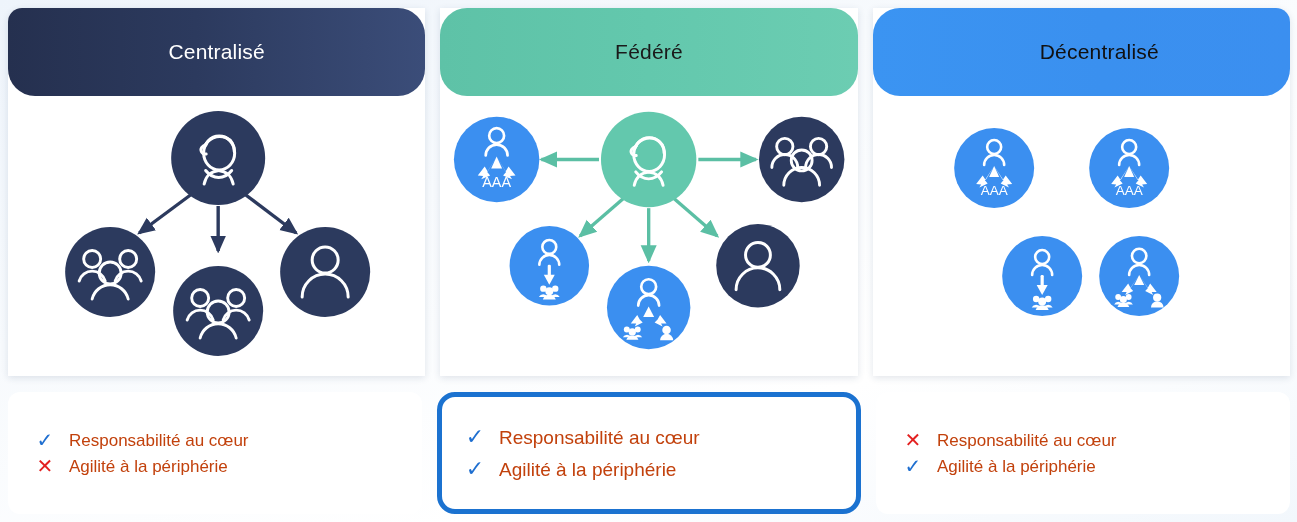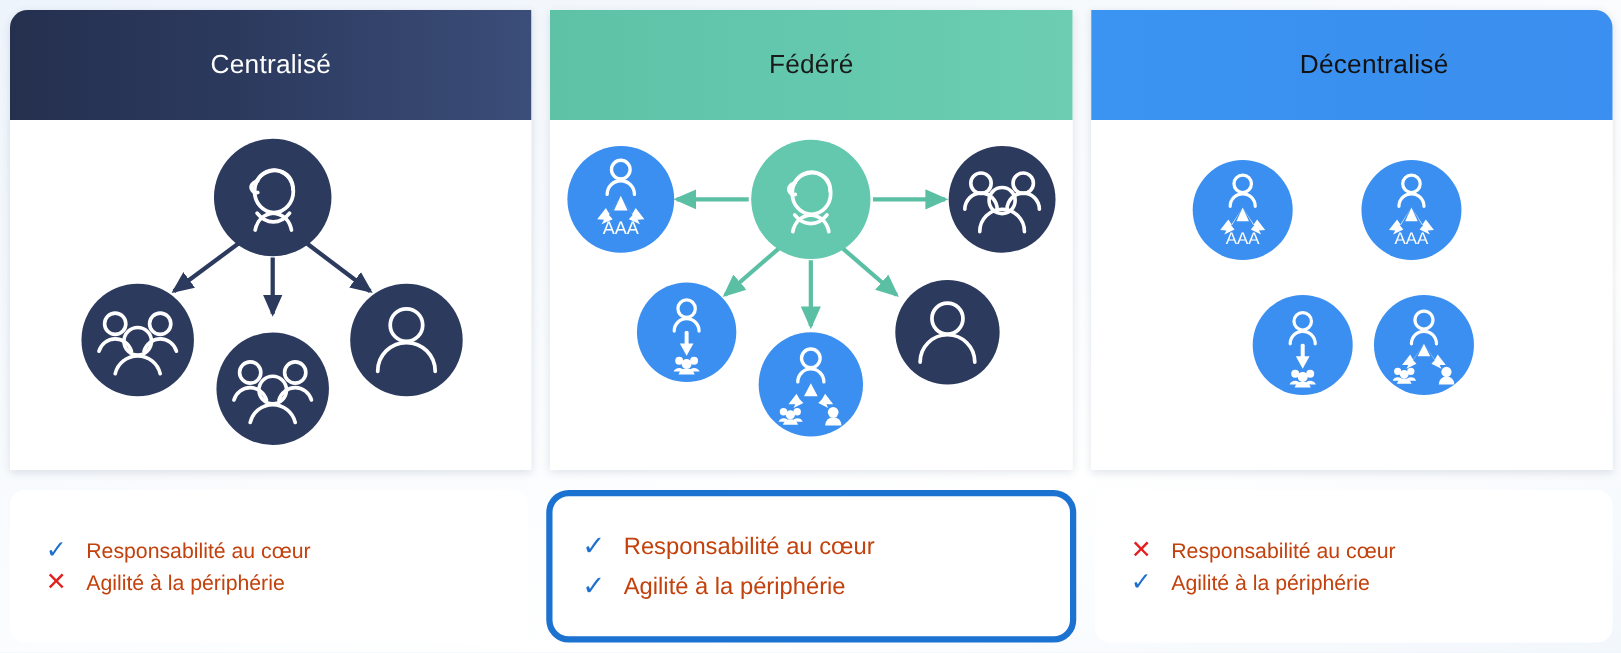--- a/index.html
+++ b/index.html
@@ -47,20 +47,21 @@
   .card.third  { border-top-right-radius: 14px; }
 
   .card-header {
     height: 88px;
     display: flex;
     align-items: center;
     justify-content: center;
     font-size: 21px;
     letter-spacing: 0.2px;
     flex: none;
+    border-radius: 27px;
   }
   .card.first .card-header {
     border-top-left-radius: 14px;
     background: linear-gradient(90deg, #25304f 0%, #2c3a5e 45%, #3b4d79 100%);
     color: #ffffff;
   }
   .card.second .card-header {
     background: linear-gradient(90deg, #5ec2a7 0%, #63c8ad 50%, #6ccdb2 100%);
     color: #1a1a1a;
   }

